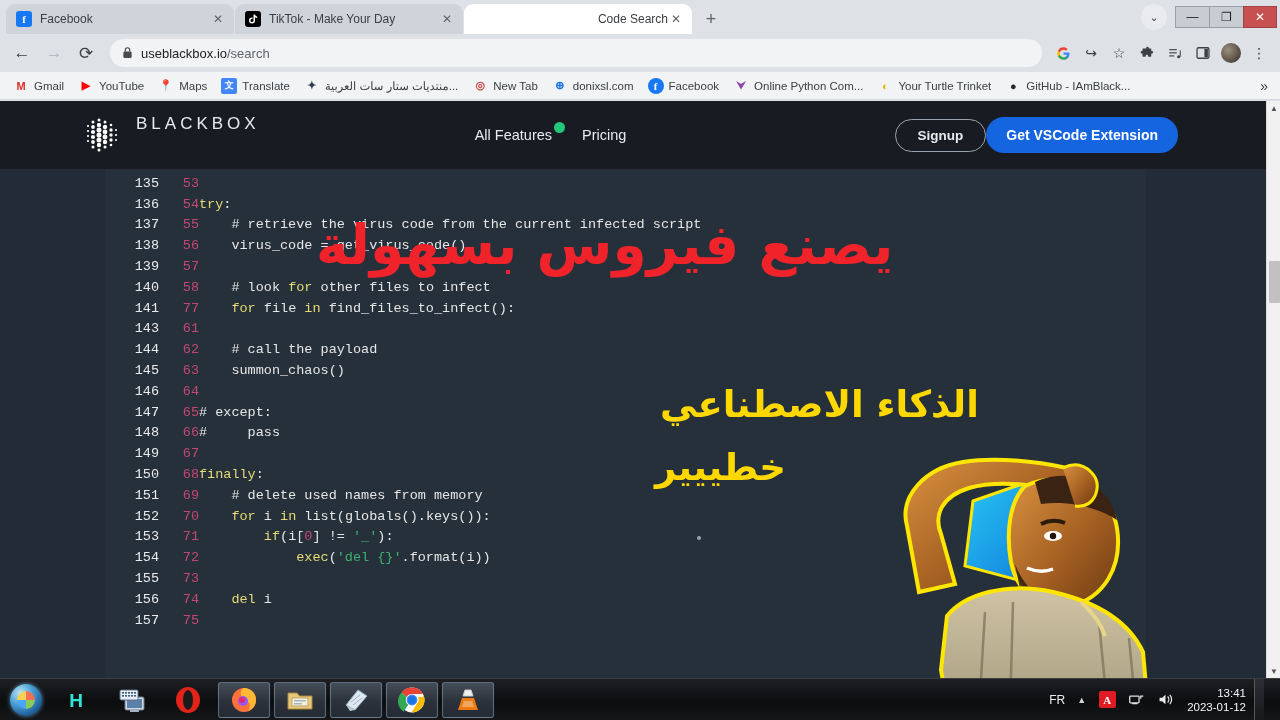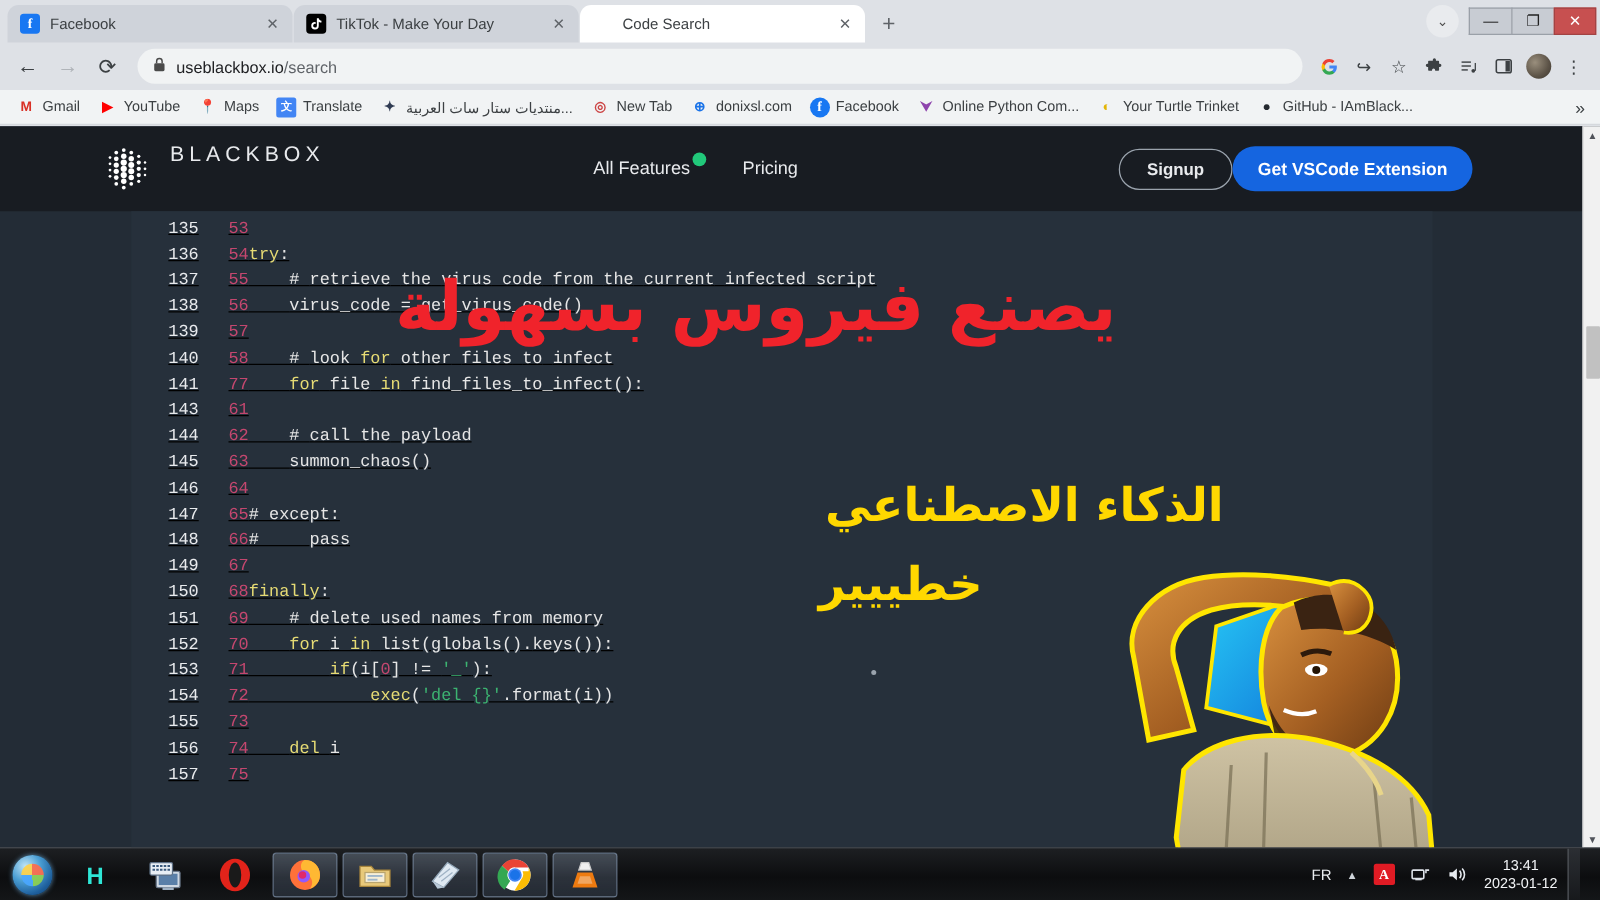--- a/index.html
+++ b/index.html
@@ -27,21 +27,21 @@
   .tab {
     position: relative;
     height: 30px; width: 228px;
     display: flex; align-items: center;
     border-top-left-radius: 9px; border-top-right-radius: 9px;
     padding: 0 8px 0 10px;
     background: #cfd3da;
     margin-right: 1px;
     cursor: default;
   }
-  .tab.active { background: #ffffff; }
+  .tab.active { background: #ffffff; text-align: right; }
   .tab .favicon {
     width: 16px; height: 16px; flex: 0 0 16px; margin-right: 8px;
     display: flex; align-items: center; justify-content: center;
     border-radius: 3px; font-size: 11px; font-weight: bold; color: #fff;
   }
   .fav-fb { background: #1877f2; border-radius: 50%; font-family:"Liberation Serif",serif; }
   .fav-tt { background: #000; border-radius: 3px; }
   .fav-blank { background: transparent; }
   .tab .tab-title {
     flex: 1 1 auto; font-size: 12px; color: #3c4043;
@@ -133,21 +133,21 @@
     position: absolute; left: 0; top: 0; width: 1266px; height: 68px;
     background: #181c22;
     display: flex; align-items: center;
   }
   .logo-wrap { display: flex; align-items: flex-start; margin-left: 80px; }
   .logo-dots { width: 42px; height: 42px; }
   .logo-text {
     margin-left: 14px; color: #e8eaed; font-size: 17px; letter-spacing: 4px;
   }
   .nav-links {
-    margin-left: 215px; display: flex; align-items: center; gap: 42px; justify-content: space-between;
+    margin-left: 215px; display: flex; align-items: center; gap: 30px; justify-content: space-between;
   }
   .nav-link { color: #e8eaed; font-size: 14.5px; position: relative; }
   .green-dot {
     position: absolute; right: -13px; top: -5px;
     width: 11px; height: 11px; border-radius: 50%; background: #21c87a;
   }
   .hdr-actions { margin-left: auto; margin-right: 88px; display: flex; align-items: center; }
   .btn-signup {
     border: 1px solid #9aa3ad; border-radius: 18px; color: #e8eaed;
     font-size: 13.5px; padding: 8px 22px; background: transparent;
@@ -159,21 +159,20 @@
   }
 
   
   .code-panel {
     position: absolute; left: 105px; top: 68px; width: 1041px; bottom: 0;
     background: #26303b;
     font-family: "Liberation Mono", "DejaVu Sans Mono", monospace;
     font-size: 13.5px;
     padding-top: 4px;
     overflow: hidden;
-    text-decoration: underline;
   }
   .cline { display: flex; height: 20.8px; align-items: center; white-space: pre; }
   .gnum {
     width: 62px; text-align: right; color: #e8eaed; flex: 0 0 62px;
     padding-right: 8px;
   }
   .lnum {
     width: 32px; text-align: right; color: #c4476f; flex: 0 0 32px;
   }
   .ctext { color: #e6e6e6; padding-left: 0px; }
@@ -274,21 +273,21 @@
   .tray-lang { color: #e9ecef; font-size: 12px; margin-right: 12px; }
   .tray-arrow { color: #cfd4da; font-size: 9px; margin-right: 10px; }
   .tray-ico { width: 22px; height: 22px; margin-right: 7px; display:flex; align-items:center; justify-content:center;}
   .avira {
     width: 17px; height: 17px; background: #e01b24; border-radius: 2px;
     display: flex; align-items: center; justify-content: center;
     color: #fff; font-size: 11px; font-weight: bold;
     font-family: "Liberation Serif", serif;
   }
   .clock {
-    color: #f2f4f6; font-size: 11.5px; text-align: center; line-height: 14px;
+    color: #f2f4f6; font-size: 11.5px; text-align: right; line-height: 14px;
     margin-right: 8px; margin-left: 4px;
   }
   .showdesk {
     width: 10px; height: 100%;
     border-left: 1px solid #55595f;
     background: linear-gradient(180deg,#2b2e33,#17191c);
   }
 </style>
 </head>
 <body>

